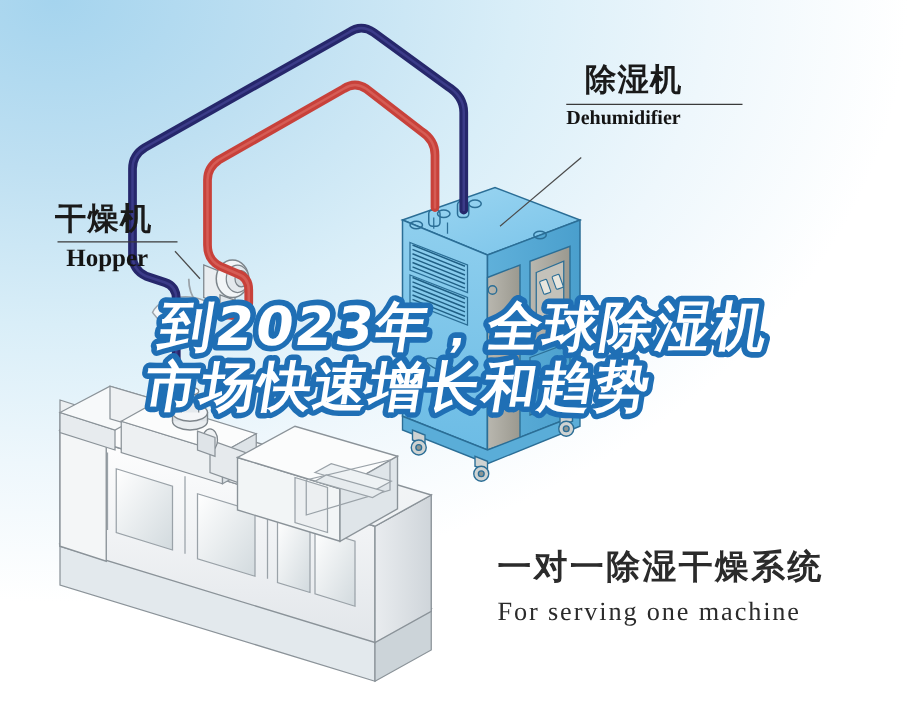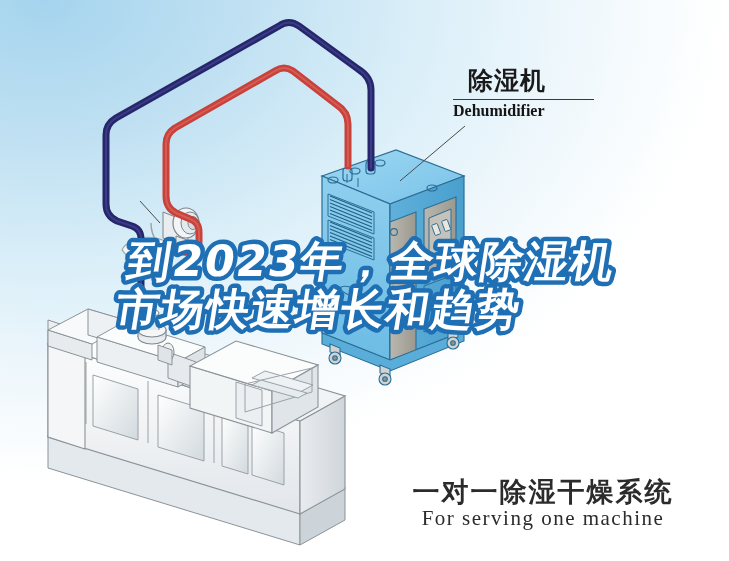--- a/index.html
+++ b/index.html
@@ -25,34 +25,34 @@
     font-family:"Liberation Serif","DejaVu Serif",serif;
     font-weight:700;color:#141414;line-height:1;
   }
   .lbl .rule{height:1px;background:#3a3a3a;}
 
   #label-hopper{left:44px;top:163px;}
   #label-hopper .cn{font-size:25px;}
   #label-hopper .rule{width:96px;margin:5px 0 3px 2px;}
   #label-hopper .en{font-size:20px;padding-left:9px;}
 
-  #label-dehum{left:453px;top:68px;}
+  #label-dehum{left:453px;top:52px;}
   #label-dehum .cn{font-size:25px;padding-left:15px;}
   #label-dehum .rule{width:141px;margin:6px 0 3px 0;}
   #label-dehum .en{font-size:16px;}
 
   
-  #caption{position:absolute;left:398px;top:478px;text-align:center;width:290px;}
+  #caption{position:absolute;left:398px;top:439px;text-align:left;width:290px;}
   #caption .cn{
     font-family:"Liberation Sans","DejaVu Sans",sans-serif;
     font-weight:700;font-size:27px;color:#2b2b2b;letter-spacing:2px;line-height:1.05;
   }
   #caption .en{
     font-family:"Liberation Serif","DejaVu Serif",serif;
-    font-size:21px;color:#2b2b2b;letter-spacing:1.5px;margin-top:2px;line-height:1;
+    font-size:21px;color:#2b2b2b;letter-spacing:1.5px;margin-top:12px;line-height:1;
   }
 
   
   #headline{position:absolute;left:0;top:236px;width:729px;pointer-events:none;}
   #headline svg{display:block;width:729px;height:100px;}
   .hl-txt{
     font-family:"DejaVu Sans","Liberation Sans",sans-serif;
     font-weight:700;font-size:43px;letter-spacing:2px;
   }
 </style>
@@ -239,20 +239,25 @@
 
     <g>
       <path d="M348 166 L348 124 Q348 112 337 105 L293 71 Q284 65 275 71 L175 128 Q166 134 166 144 L166 196 Q166 208 176 213 L190 219 Q199 222 199 232 L199 242 Q199 252 189 252 L180 252" fill="none" stroke="#c8413a" stroke-width="7" stroke-linecap="round" stroke-linejoin="round"></path>
       <path d="M348 166 L348 124 Q348 112 337 105 L293 71 Q284 65 275 71 L175 128 Q166 134 166 144 L166 196 Q166 208 176 213 L190 219 Q199 222 199 232 L199 242 Q199 252 189 252 L180 252" fill="none" stroke="#e0726c" stroke-width="2" stroke-linecap="round" stroke-linejoin="round" opacity="0.55"></path>
     </g>
 
     <path d="M465 126 L400 181" fill="none" stroke="#4a4a4a" stroke-width="1"></path>
     <path d="M140 201 L160 223" fill="none" stroke="#4a4a4a" stroke-width="1"></path>
   </svg>
 
+  <div class="lbl" id="label-hopper">
+    <div class="cn">干燥机</div>
+    <div class="rule"></div>
+    <div class="en">Hopper</div>
+  </div>
 
   <div class="lbl" id="label-dehum">
     <div class="cn">除湿机</div>
     <div class="rule"></div>
     <div class="en">Dehumidifier</div>
   </div>
 
   <div id="headline">
     <svg viewBox="0 0 729 100">
       <g transform="skewX(-9)">

